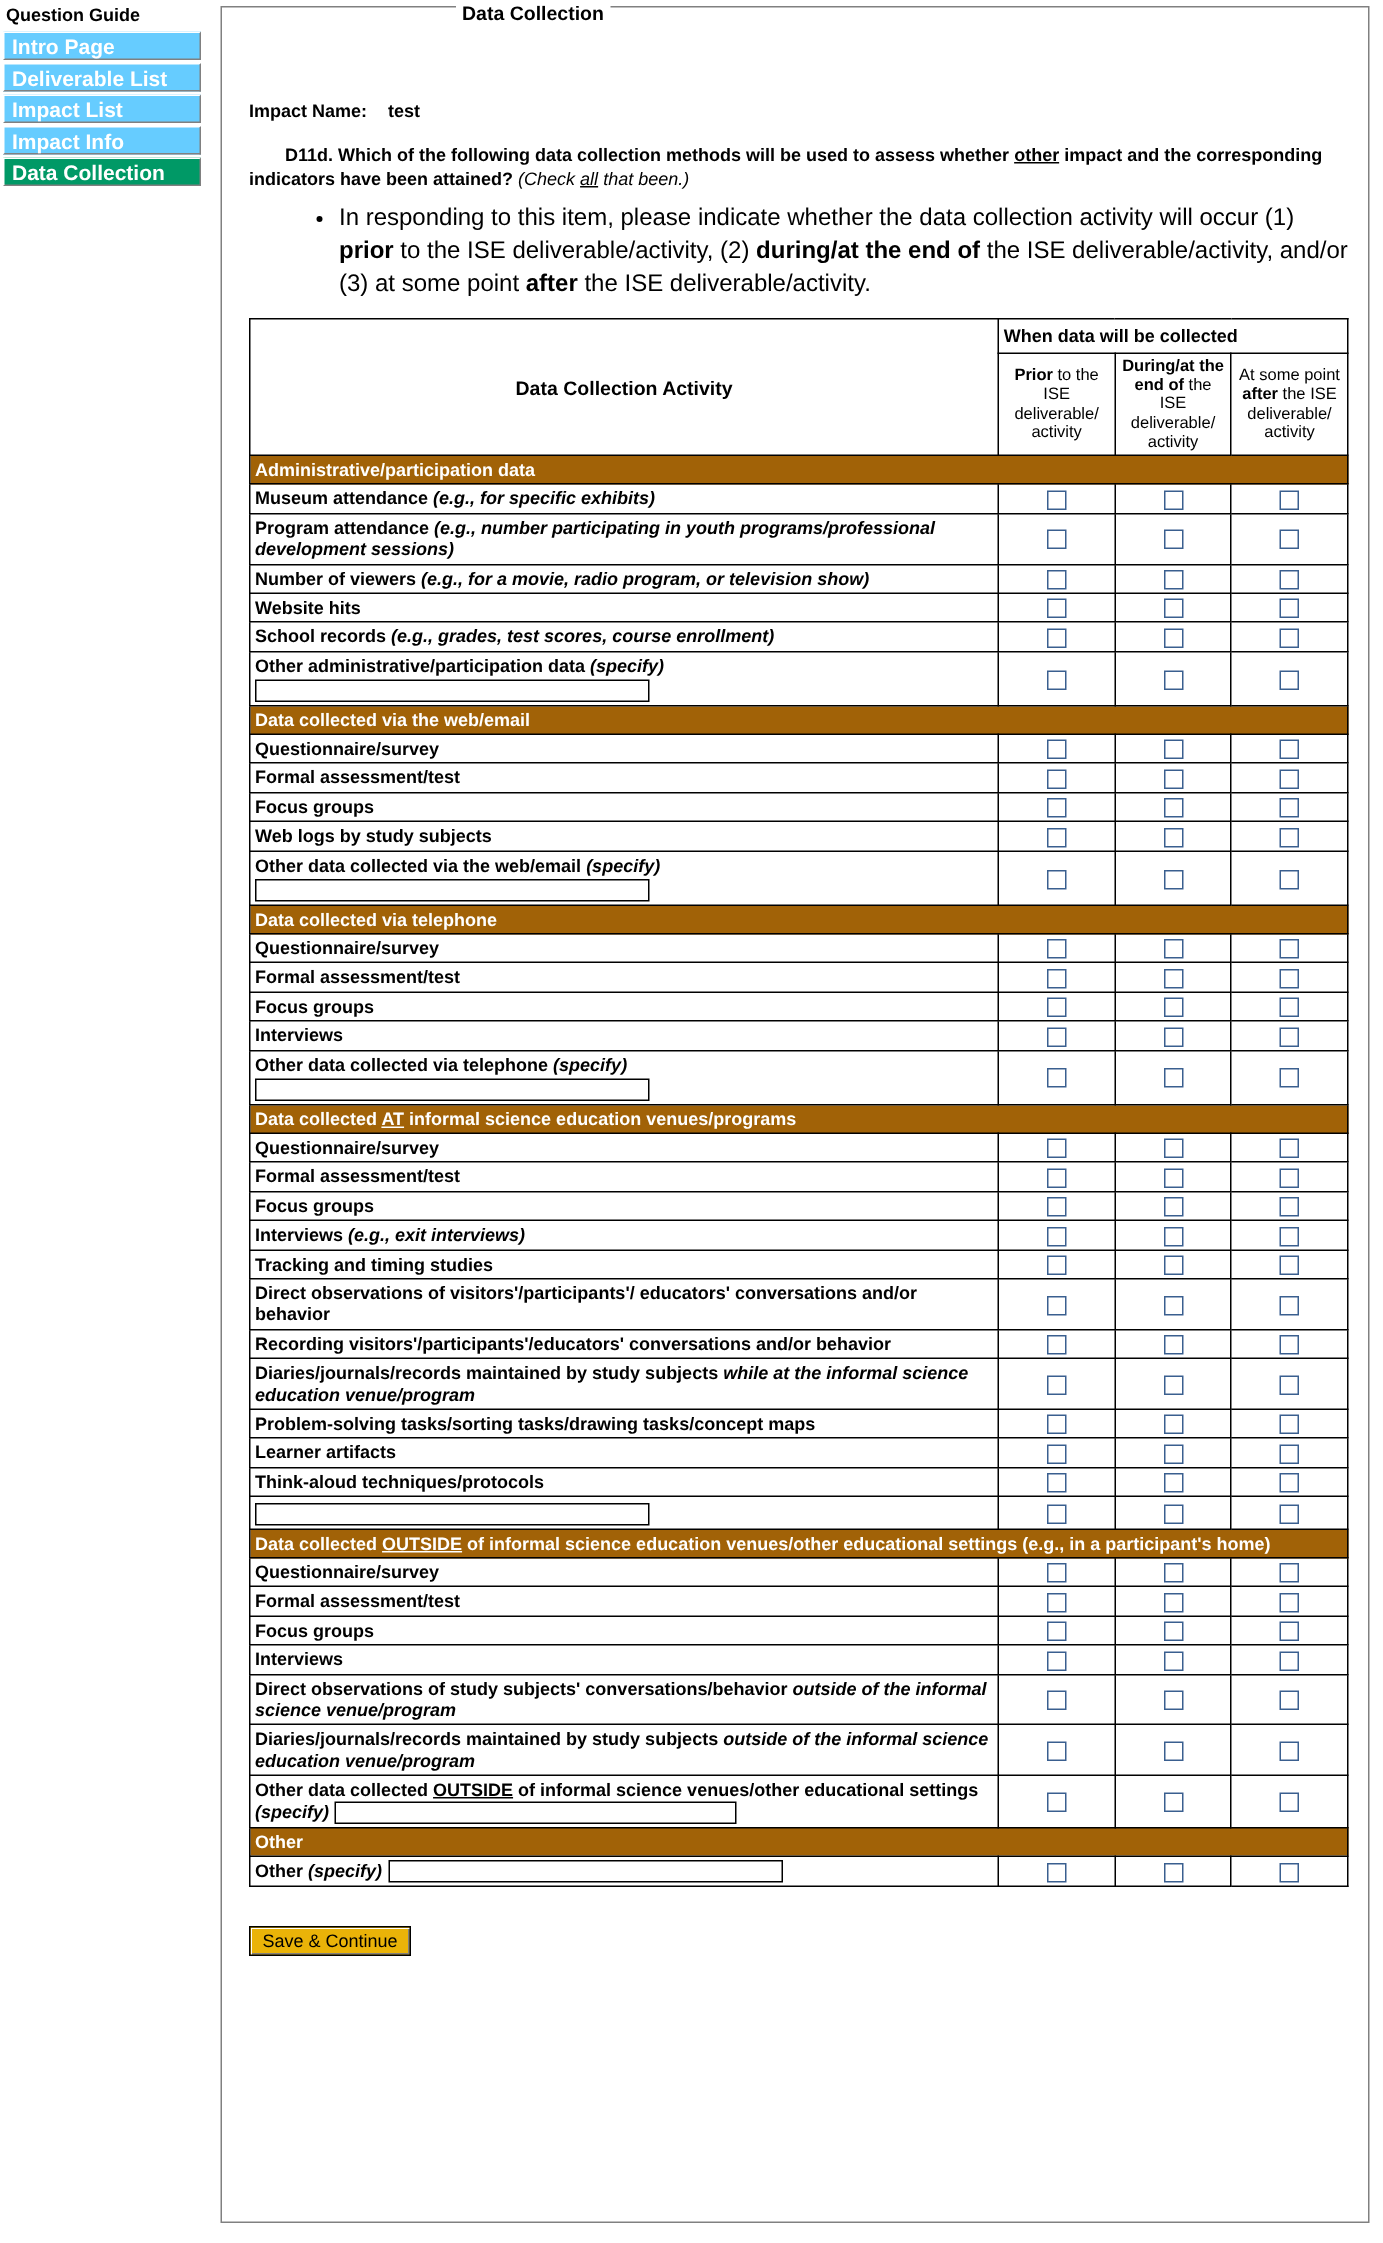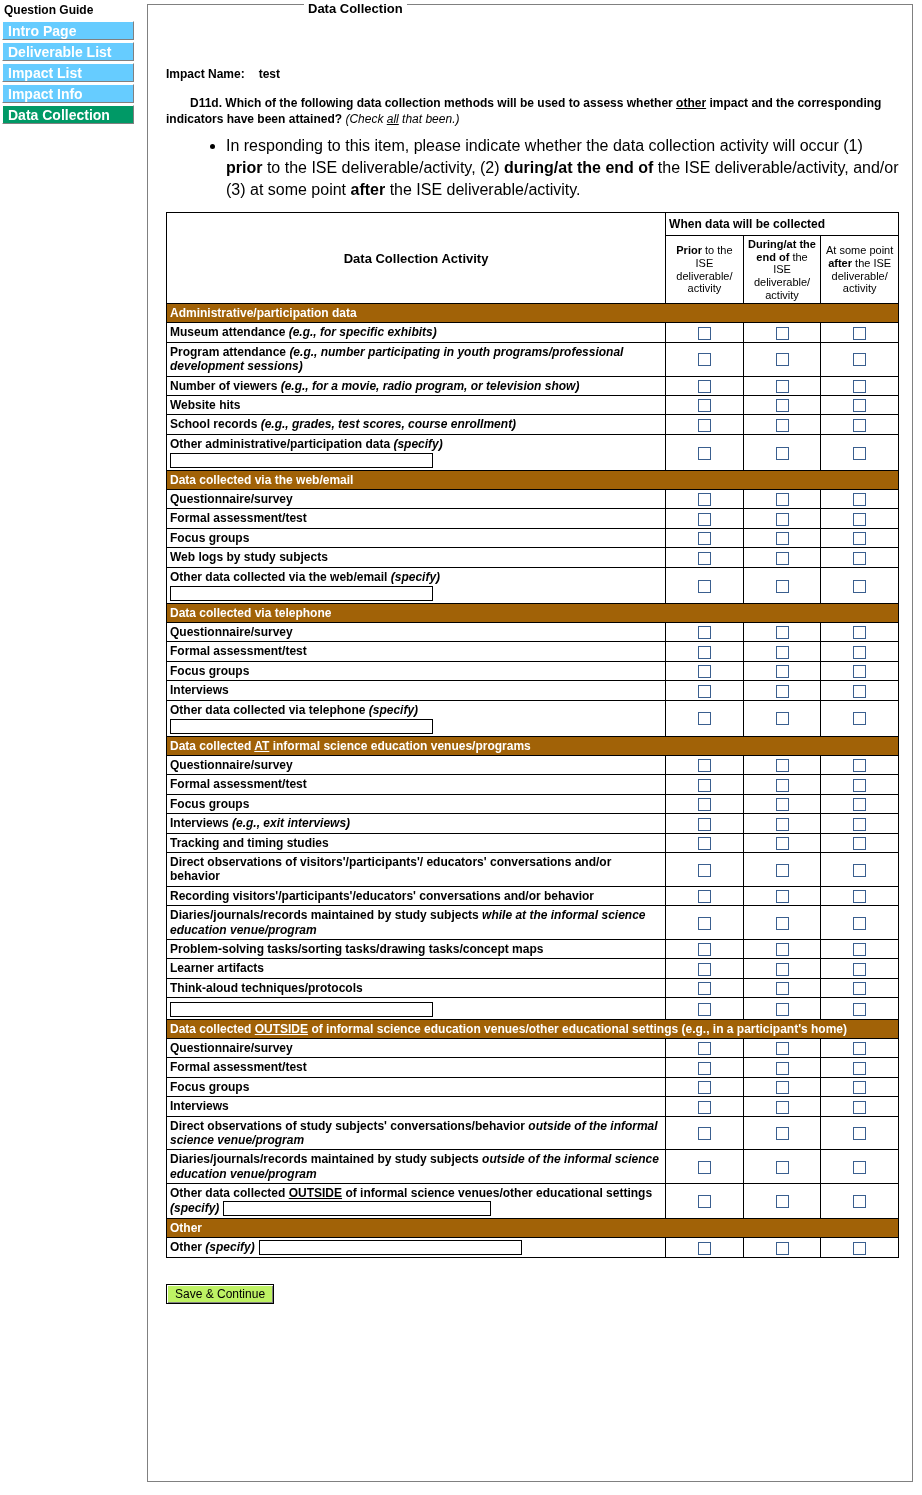--- a/index.html
+++ b/index.html
@@ -115,21 +115,21 @@
     padding:0 2px;
   }
   .spec-inline.wide{width:268px;}
 
   
   .save-wrap{margin-top:26px;}
   .save-btn{
     font-family:"Liberation Sans", sans-serif;
     font-size:12px;
     padding:2px 8px;
-    background:#bef264;
+    background:#eab308;
     border:1px solid #000;
     box-shadow:inset 1px 1px 0 #ffffff, inset -1px -1px 0 #808080;
     cursor:pointer;
   }
 </style>
 </head>
 <body>
 
 <div class="page">
 

